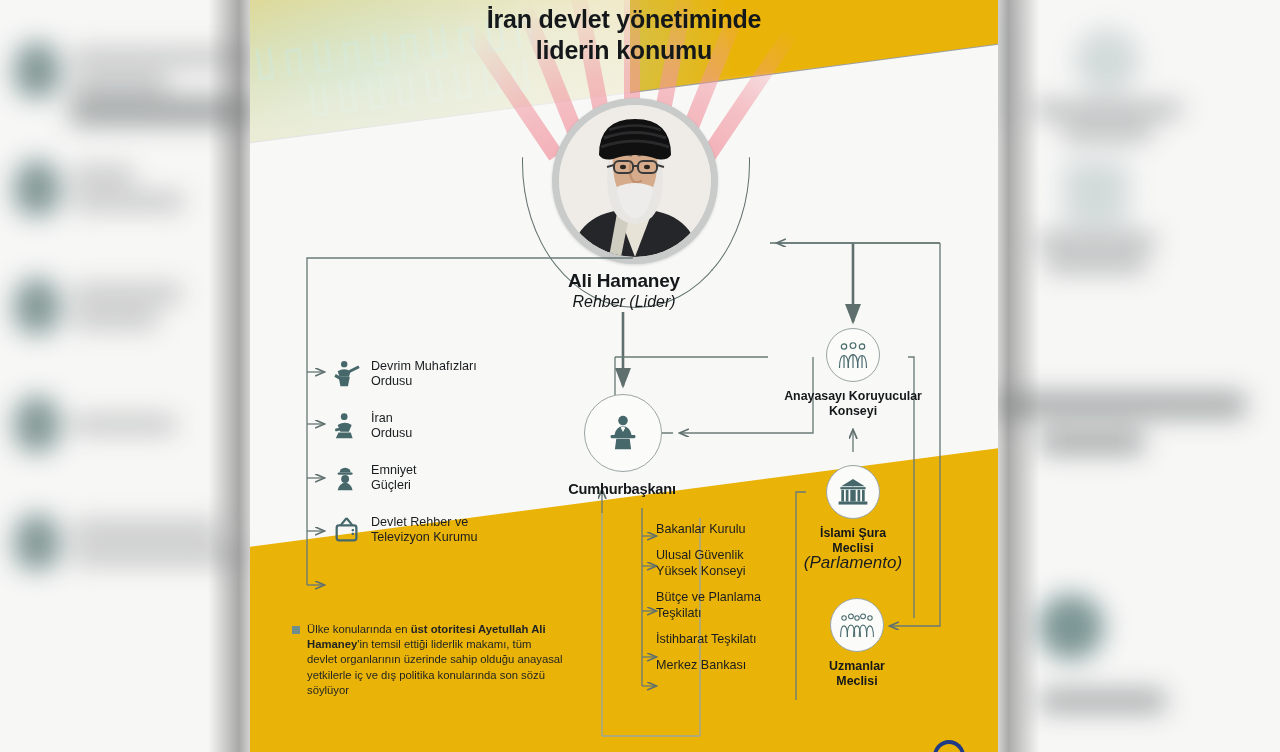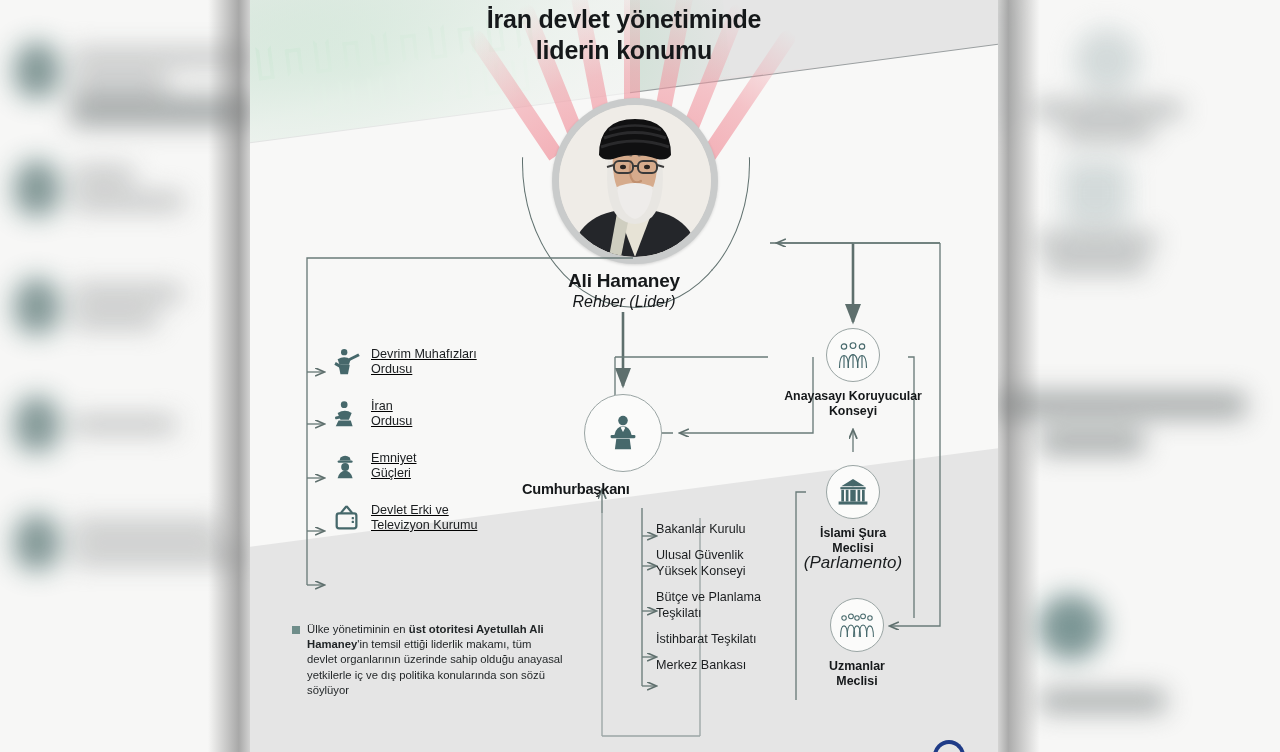--- a/index.html
+++ b/index.html
@@ -39,21 +39,21 @@
 
   
   .edge-shade { position:absolute; top:0; height:752px; width:44px; pointer-events:none; }
   #edge-l { left: 208px; background: linear-gradient(to right, rgba(130,130,130,0) 0%, rgba(120,120,120,.62) 70%, rgba(150,150,150,.30) 100%); }
   #edge-r { left: 996px; background: linear-gradient(to left, rgba(130,130,130,0) 0%, rgba(120,120,120,.60) 72%, rgba(150,150,150,.28) 100%); }
 
   
   #panel {
     position: absolute; left: 250px; top: 0;
     width: 748px; height: 752px;
-    background: #e5e5e5;
+    background: #eab308;
     overflow: hidden;
   }
   
   #flag-green, #flag-red { position:absolute; pointer-events:none; }
   #flag-green {
     left: -40px; top: -70px; width: 520px; height: 300px;
     background: radial-gradient(ellipse at 30% 45%, rgba(141,203,163,.82) 0%, rgba(175,219,190,.48) 42%, rgba(240,248,242,0) 74%);
     transform: rotate(-6deg);
   }
   #flag-red {
@@ -137,35 +137,35 @@
   }
   #leader-role {
     position:absolute; left:0; right:0; top: 293px; text-align:center;
     font-size: 16px; font-style: italic; color:#15181a;
   }
 
   
   #wires { position:absolute; left:0; top:0; width:748px; height:752px; }
 
   
-  #left-list { position:absolute; left: 80px; top: 340px; width: 240px; text-decoration: underline; }
+  #left-list { position:absolute; left: 80px; top: 352px; width: 240px; }
   .lrow { display:flex; align-items:center; height:44px; margin-bottom: 8px; }
   .lrow .licon { width: 34px; height: 32px; flex:none; margin-right:7px; display:flex; align-items:center; justify-content:center; }
   .lrow .ltext { font-size: 12.6px; line-height: 15px; color:#1a1d1f; }
 
   
   #pres-circle {
     position:absolute; left: 334px; top: 394px;
     width: 78px; height: 78px; border-radius:50%;
     border: 1.4px solid #9aa5a4; background:#fbfbfa;
     display:flex; align-items:center; justify-content:center;
   }
   #pres-label {
     position:absolute; left: 272px; top: 481px; width: 200px;
-    font-size: 14.6px; font-weight:700; color:#15181a;
+    text-align:center; font-size: 14.6px; font-weight:700; color:#15181a;
     letter-spacing:-.2px;
   }
 
   
   #center-list { position:absolute; left: 388px; top: 521px; width: 210px; }
   .crow { display:flex; align-items:flex-start; margin-bottom: 10px; }
   .crow .ctext { font-size: 12.6px; line-height: 16px; color:#1a1d1f; padding-left: 18px; }
 
   
   .rnode { position:absolute; width: 220px; text-align:center; }
@@ -506,21 +506,21 @@
             <path d="M10 10 L15 4" stroke-linecap="round"></path>
             <path d="M21 10 L16 4" stroke-linecap="round"></path>
           </g>
               <g fill="#46686b">
                 <rect x="21" y="15" width="2.4" height="2.4" rx=".6"></rect>
                 <rect x="21" y="19" width="2.4" height="2.4" rx=".6"></rect>
               </g>
             </svg>
         </span>
         <span class="ltext">
-          <span>Devlet Erki ve</span><br>
+          <span>Devlet Rehber ve</span><br>
           <span>Televizyon Kurumu</span>
         </span>
       </div>
     </div>
 
     <div id="pres-circle">
       <span class="ico">
         <svg viewBox="0 0 44 44" width="42" height="42">
             <g fill="#46686b">
           <circle cx="22" cy="9" r="5"></circle>
@@ -627,21 +627,21 @@
           </svg>
       </div>
       <div class="rlab">
         <span>Uzmanlar</span><br>
         <span>Meclisi</span>
       </div>
     </div>
 
     <div id="footnote">
       <span class="bullet"></span>
-      <p><span>Ülke yönetiminin en </span><b>üst otoritesi Ayetullah Ali Hamaney</b><span>'in temsil ettiği liderlik makamı, tüm devlet organlarının üzerinde sahip olduğu anayasal yetkilerle iç ve dış politika konularında son sözü söylüyor</span></p>
+      <p><span>Ülke konularında en </span><b>üst otoritesi Ayetullah Ali Hamaney</b><span>'in temsil ettiği liderlik makamı, tüm devlet organlarının üzerinde sahip olduğu anayasal yetkilerle iç ve dış politika konularında son sözü söylüyor</span></p>
     </div>
 
     <div id="logo">
       <div class="ring"></div>
     </div>
 
   </div>
 </div>
 
 </body></html>

